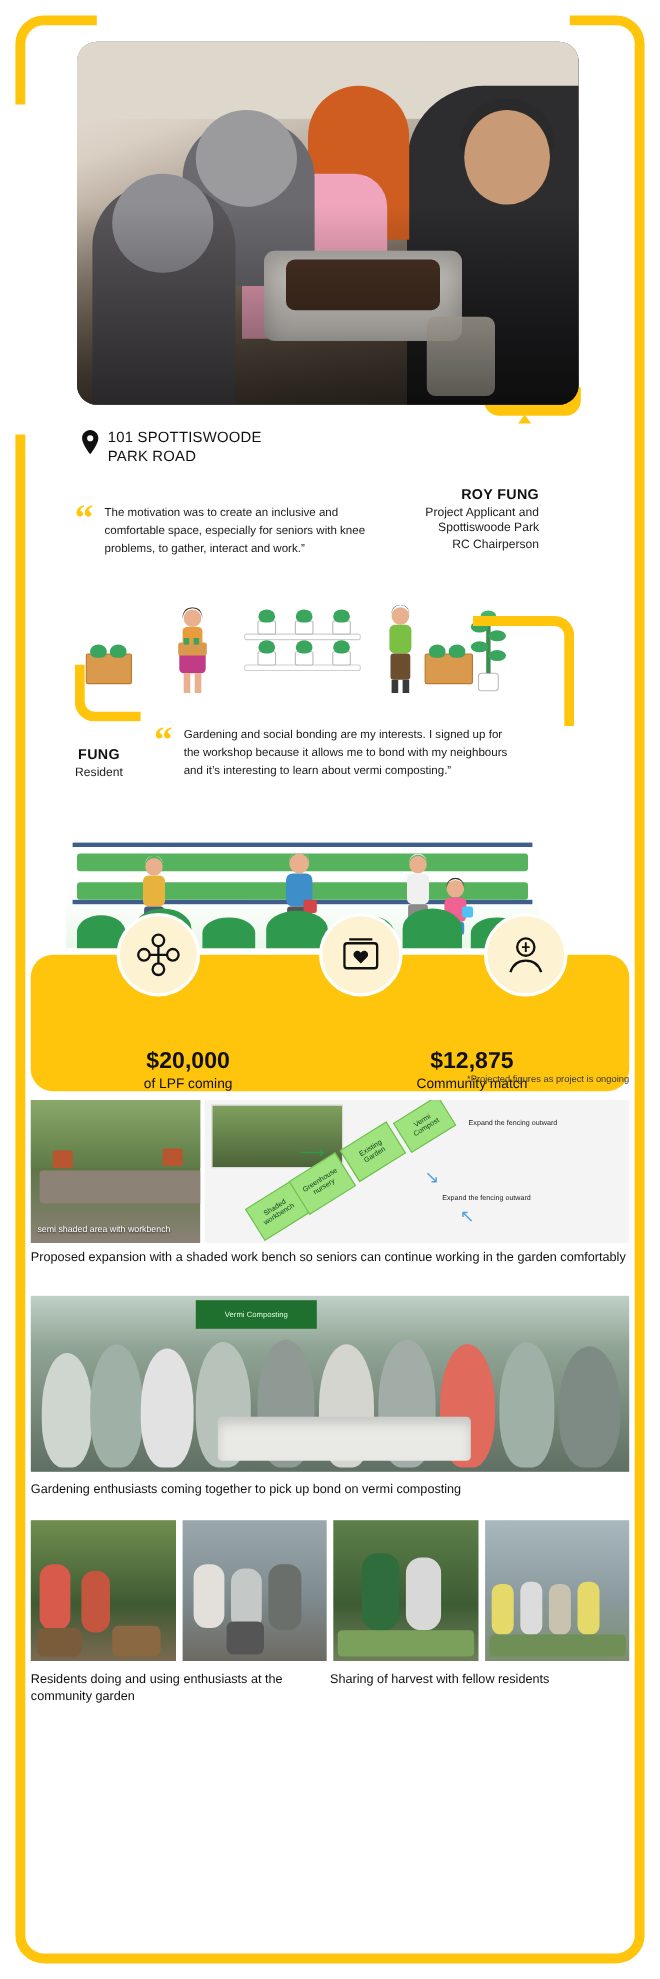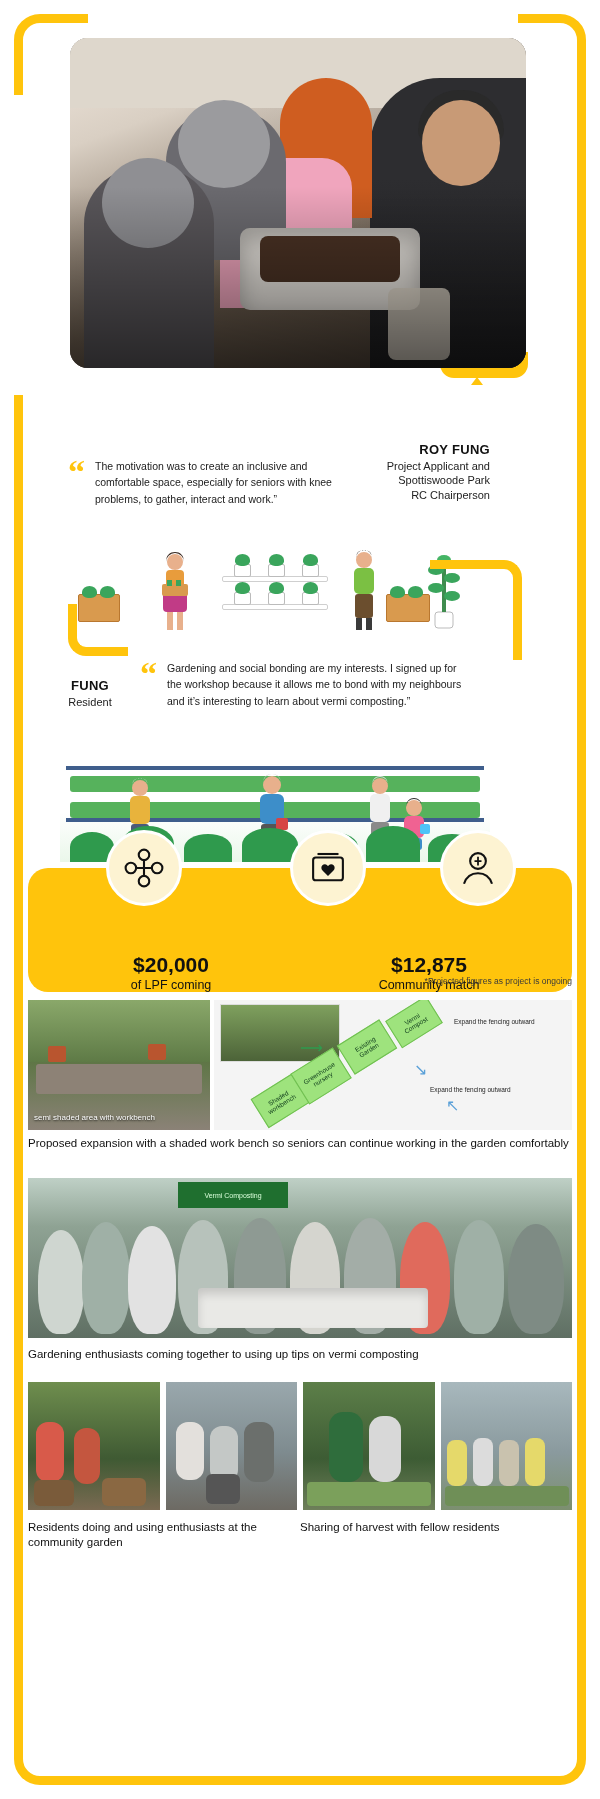--- a/index.html
+++ b/index.html
@@ -295,21 +295,21 @@
   .b2 { left: 262px; }
   .b3 { left: 412px; }
 
   
   .plan-row {
     position: absolute; left: 28px; top: 1000px;
     width: 544px; height: 130px;
     display: flex; gap: 4px;
   }
   .plan-left {
-    width: 182px; height: 130px; position: relative; overflow: hidden;
+    width: 154px; height: 130px; position: relative; overflow: hidden;
     background: linear-gradient(180deg,#6f8f55 0%, #58743f 40%, #8b8277 100%);
     text-align: right;
   }
   .plan-left .lbl {
     position: absolute; left: 6px; bottom: 8px; color: #fff; font-size: 8px;
     text-shadow: 0 1px 2px rgba(0,0,0,.8);
   }
   .plan-right {
     flex: 1; height: 130px; position: relative; overflow: hidden;
     background: #f4f4f4;
@@ -405,20 +405,29 @@
       <div class="hero-shape hs-head-l2"></div>
       <div class="hero-shape hs-person-l1"></div>
       <div class="hero-shape hs-head-l1"></div>
       <div class="hero-shape hs-tub"></div>
       <div class="hero-shape hs-soil"></div>
       <div class="hero-shape hs-jar"></div>
     </div>
     <div class="hero-vignette"></div>
   </div>
 
+  <div class="address">
+    <svg class="pin" viewBox="0 0 16 22">
+      <path d="M8 0C3.9 0 .6 3.3.6 7.4.6 13 8 22 8 22s7.4-9 7.4-14.6C15.4 3.3 12.1 0 8 0zm0 10.2a2.8 2.8 0 110-5.6 2.8 2.8 0 010 5.6z" fill="#111"></path>
+    </svg>
+    <div class="address-text">
+      <div>101 SPOTTISWOODE</div>
+      <div>PARK ROAD</div>
+    </div>
+  </div>
 
   <div class="caption-tri"></div>
 
   <div class="quote1">
     <div class="qmark">“</div>
     <div class="qtext">The motivation was to create an inclusive and comfortable space, especially for seniors with knee problems, to gather, interact and work.”</div>
   </div>
   <div class="person1">
     <div class="person-name">ROY FUNG</div>
     <div class="person-role">Project Applicant and Spottiswoode Park RC Chairperson</div>
@@ -608,21 +617,21 @@
     <div class="gp-blob" style="left:100px; top:48px; width:48px; height:108px; background:#e2e2e2;"></div>
     <div class="gp-blob" style="left:150px; top:42px; width:50px; height:114px; background:#b7c2bb;"></div>
     <div class="gp-blob" style="left:206px; top:40px; width:52px; height:116px; background:#8e9a93;"></div>
     <div class="gp-blob" style="left:262px; top:44px; width:50px; height:112px; background:#d5d5cf;"></div>
     <div class="gp-blob" style="left:316px; top:40px; width:52px; height:116px; background:#a3ada7;"></div>
     <div class="gp-blob" style="left:372px; top:44px; width:50px; height:112px; background:#e06a5c;"></div>
     <div class="gp-blob" style="left:426px; top:42px; width:50px; height:114px; background:#9fb0a6;"></div>
     <div class="gp-blob" style="left:480px; top:46px; width:56px; height:110px; background:#7e8b84;"></div>
     <div class="gp-tray"></div>
   </div>
-  <div class="group-caption">Gardening enthusiasts coming together to using up tips on vermi composting</div>
+  <div class="group-caption">Gardening enthusiasts coming together to pick up bond on vermi composting</div>
 
   <div class="four-row">
     <div class="sp sp1">
       <div class="sp-fig" style="left:8px; top:40px; width:28px; height:60px; background:#d85a4a; border-radius:12px;"></div>
       <div class="sp-fig" style="left:46px; top:46px; width:26px; height:56px; background:#c4563f; border-radius:12px;"></div>
       <div class="sp-fig" style="left:6px; top:98px; width:40px; height:26px; background:#7a5b3a; border-radius:6px;"></div>
       <div class="sp-fig" style="left:74px; top:96px; width:44px; height:28px; background:#8a6842; border-radius:6px;"></div>
     </div>
     <div class="sp sp2">
       <div class="sp-fig" style="left:10px; top:40px; width:28px; height:58px; background:#e3e0dc; border-radius:12px;"></div>

